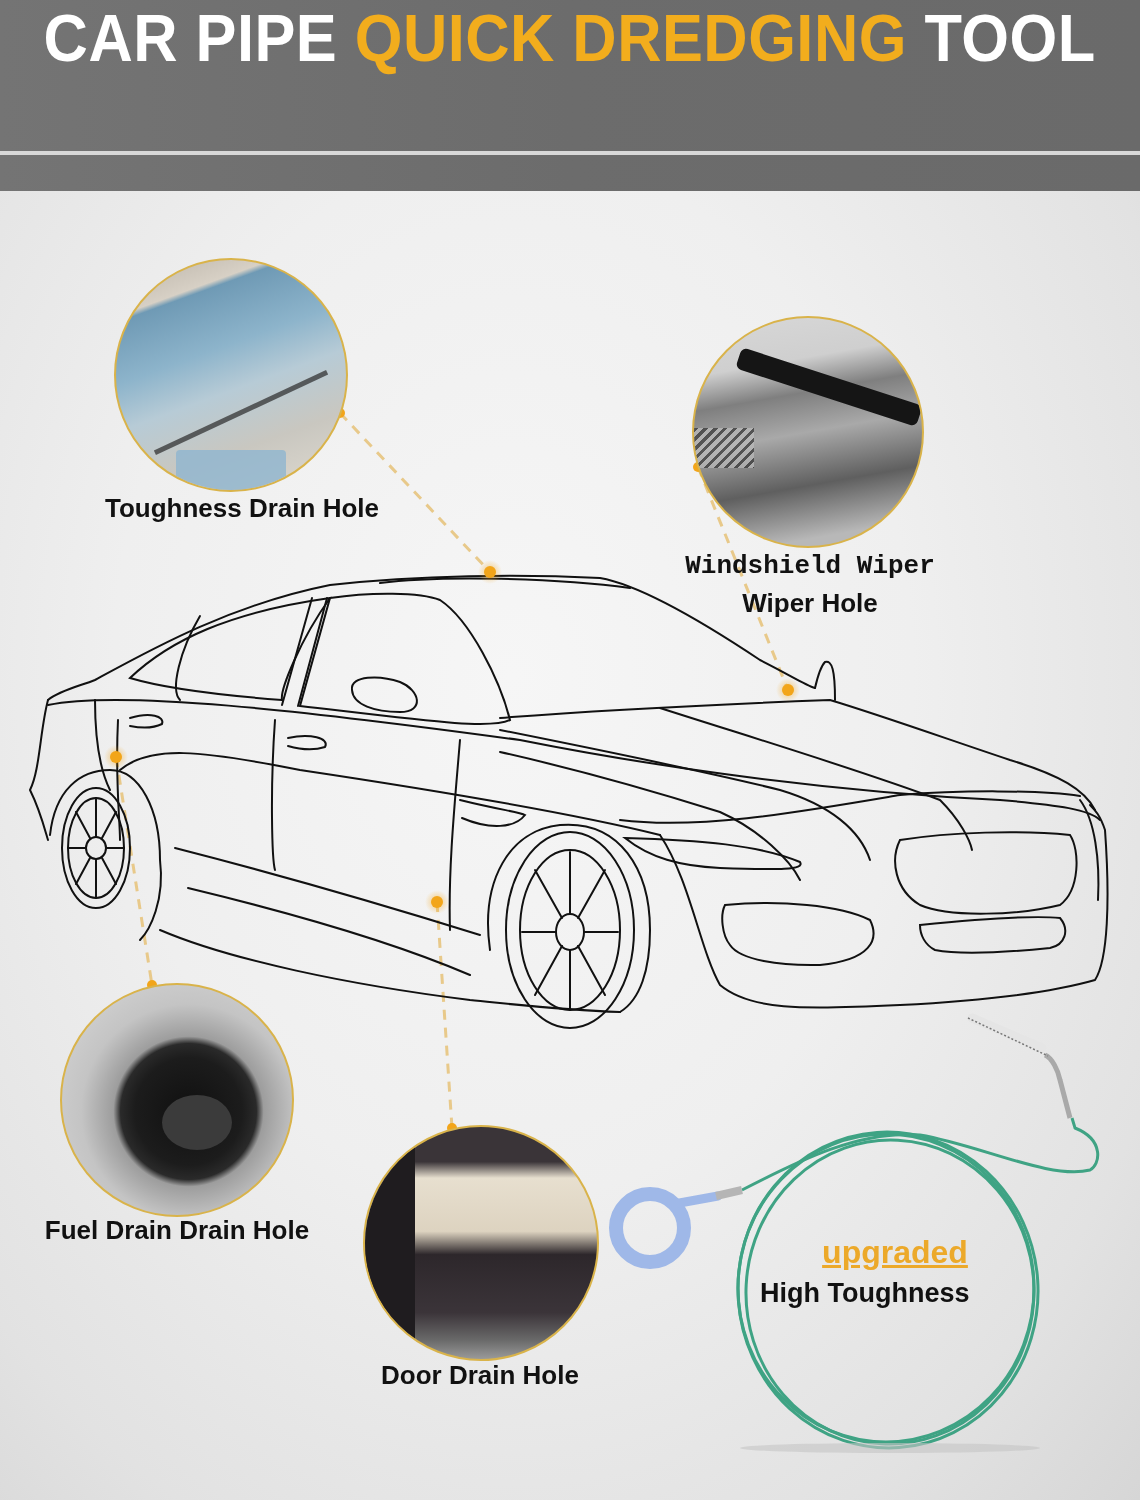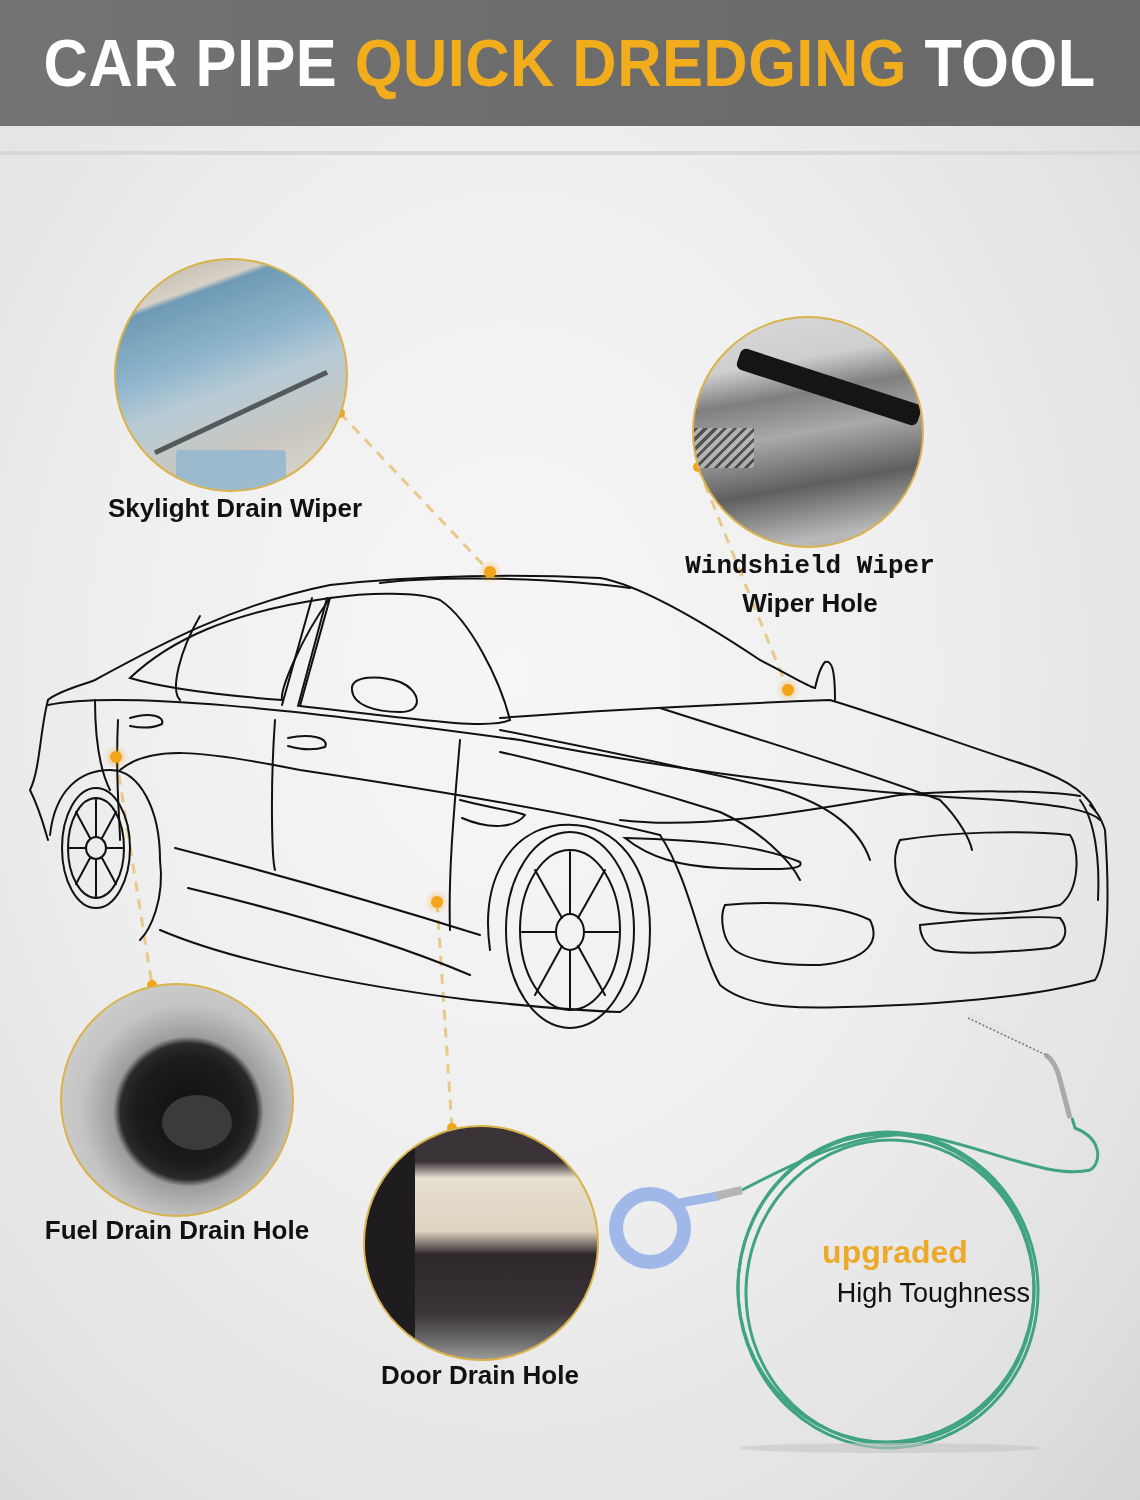--- a/index.html
+++ b/index.html
@@ -1,30 +1,30 @@
 <!DOCTYPE html>
 <html><head>
 <meta charset="utf-8">
 <style>
   html,body{margin:0;padding:0;}
   body{width:1140px;height:1500px;position:relative;overflow:hidden;
     font-family:"Liberation Sans", sans-serif;
     background: radial-gradient(ellipse at 45% 45%, #f6f6f6 0%, #efefef 45%, #e2e2e2 80%, #d6d6d6 100%);}
-  .header{position:absolute;left:0;top:0;width:1140px;height:126px;
+  .header{position:absolute;left:0;top:0;width:1140px;height:191px;
     background:linear-gradient(90deg,#747474 0%,#6c6c6c 50%,#6a6a6a 100%);
-    display:flex;align-items:center;justify-content:center;}
+    display:flex;justify-content:center;}
   .header h1{margin:0;font-size:66px;font-weight:700;letter-spacing:0.5px;
     color:#ffffff;white-space:nowrap;transform:scaleX(0.93);}
   .header .accent{color:#f2ad1d;}
   .divider{position:absolute;left:0;top:151px;width:1140px;height:4px;background:#d8d8d8;}
   .scene{position:absolute;left:0;top:0;width:1140px;height:1500px;}
   .circle{position:absolute;border-radius:50%;border:2px solid #d9b34a;overflow:hidden;box-sizing:border-box;}
   .label{position:absolute;font-weight:700;color:#111;font-size:26px;text-align:center;white-space:nowrap;}
-  .upgraded{position:absolute;font-weight:700;color:#eca92a;font-size:32px;text-align:center;}
-  .tough{position:absolute;font-weight:400;color:#111;font-size:27px;text-align:right;white-space:nowrap;}
+  .upgraded{position:absolute;font-weight:700;color:#eca92a;font-size:32px;text-align:center;text-decoration:underline;}
+  .tough{position:absolute;font-weight:700;color:#111;font-size:27px;text-align:left;white-space:nowrap;}
 </style>
 </head>
 <body>
 
 <div class="header">
   <h1><span>CAR PIPE </span><span class="accent">QUICK DREDGING</span><span> TOOL</span></h1>
 </div>
 <div class="divider"></div>
 
 <svg class="scene" viewBox="0 0 1140 1500" xmlns="http://www.w3.org/2000/svg">
@@ -155,21 +155,21 @@
 
     <ellipse cx="890" cy="1448" rx="150" ry="5" fill="#c4c4c4" opacity="0.6"></ellipse>
   </g>
 </svg>
 
 <div class="circle" style="left:114px;top:258px;width:234px;height:234px;background:
        linear-gradient(160deg,#b8b1a6 0%,#d7d0c5 18%,#6f9ab5 20%,#8db4cb 40%,#b7cbd6 55%,#c9c7c0 75%,#e0dbd1 100%);">
   <div style="position:absolute;left:30px;top:150px;width:190px;height:5px;background:#2a2a2a;transform:rotate(-25deg);opacity:.7"></div>
   <div style="position:absolute;left:60px;top:190px;width:110px;height:40px;background:#8fb5cf;border-radius:4px;opacity:.8"></div>
 </div>
-<div class="label" style="left:105px;top:493px;width:260px;">Skylight Drain Wiper</div>
+<div class="label" style="left:105px;top:493px;width:260px;">Toughness Drain Hole</div>
 
 <div class="circle" style="left:692px;top:316px;width:232px;height:232px;background:
        linear-gradient(170deg,#d8d8d8 0%,#cfcfcf 22%,#7f7f7f 35%,#a9a9a9 50%,#5f5f5f 70%,#b8b8b8 90%);">
   <div style="position:absolute;left:40px;top:58px;width:190px;height:22px;background:#151515;transform:rotate(18deg);border-radius:6px"></div>
   <div style="position:absolute;left:0;top:110px;width:60px;height:40px;background:repeating-linear-gradient(135deg,#333 0 3px,#bbb 3px 7px);opacity:.7"></div>
 </div>
 <div class="label" style="left:680px;top:551px;width:260px;font-family:Liberation Mono, monospace;">Windshield Wiper</div>
 <div class="label" style="left:680px;top:588px;width:260px;">Wiper Hole</div>
 
 <div class="circle" style="left:60px;top:983px;width:234px;height:234px;background:

